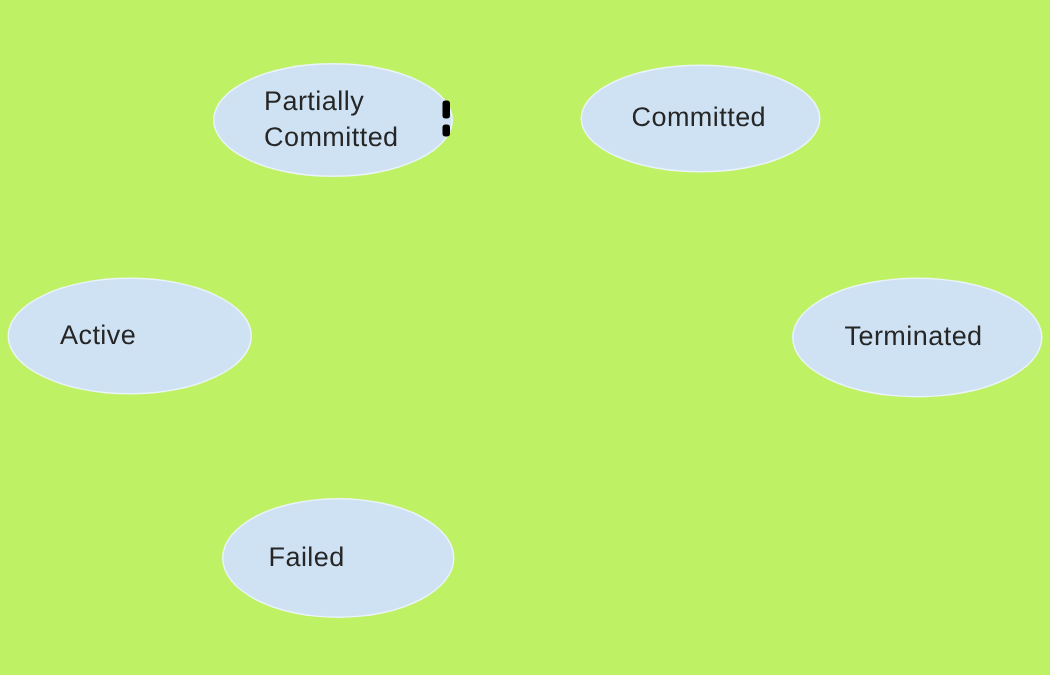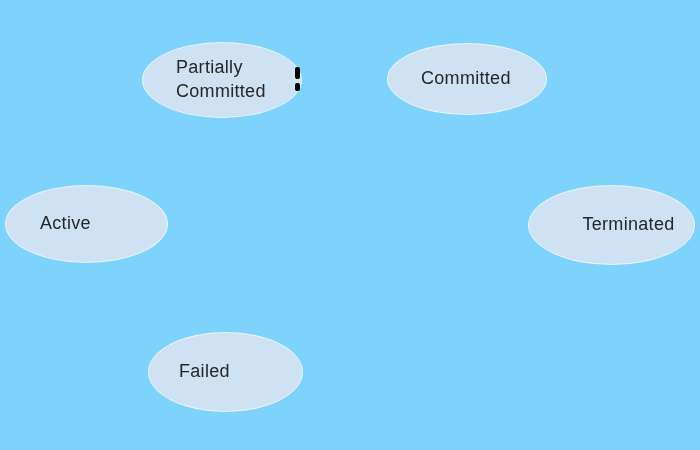--- a/index.html
+++ b/index.html
@@ -5,21 +5,21 @@
   html, body { margin: 0; padding: 0; }
   body {
     width: 700px; height: 450px;
     background: #000000;
     font-family: "Liberation Sans", "DejaVu Sans", sans-serif;
     overflow: hidden;
   }
   .canvas {
     position: relative;
     width: 700px; height: 450px;
-    background: #7dd3fc;
+    background: #bef264;
   }
   .state-node {
     position: absolute;
     box-sizing: border-box;
     background: #cfe2f3;
     border: 1px solid rgba(240, 246, 252, 0.85);
     border-radius: 50%;
     display: flex;
     align-items: center;
     justify-content: flex-start;
@@ -28,21 +28,21 @@
     font-weight: 500;
     letter-spacing: 0.3px;
     line-height: 1.32;
   }
   .state-node .label { display: block; }
 
   
   #node-partially-committed { left: 142px; top: 42px;  width: 160px; height: 76px; padding-left: 33px; padding-right: 28px; }
   #node-committed           { left: 387px; top: 43px;  width: 160px; height: 72px; padding-left: 33px; text-align: right; }
   #node-active              { left: 5px;   top: 185px; width: 163px; height: 78px; padding-left: 34px; align-items: center; }
-  #node-terminated          { left: 528px; top: 185px; width: 167px; height: 80px; padding-left: 34px; justify-content: center; }
+  #node-terminated          { left: 528px; top: 185px; width: 167px; height: 80px; padding-left: 34px; }
   #node-failed              { left: 148px; top: 332px; width: 155px; height: 80px; padding-left: 30px; }
   #node-aborted             { left: 397px; top: 332px; width: 151px; height: 80px; padding-left: 33px; }
 
   
   .arrow-remnant {
     position: absolute;
     background: #000000;
     border-radius: 2px;
     z-index: 3;
   }

